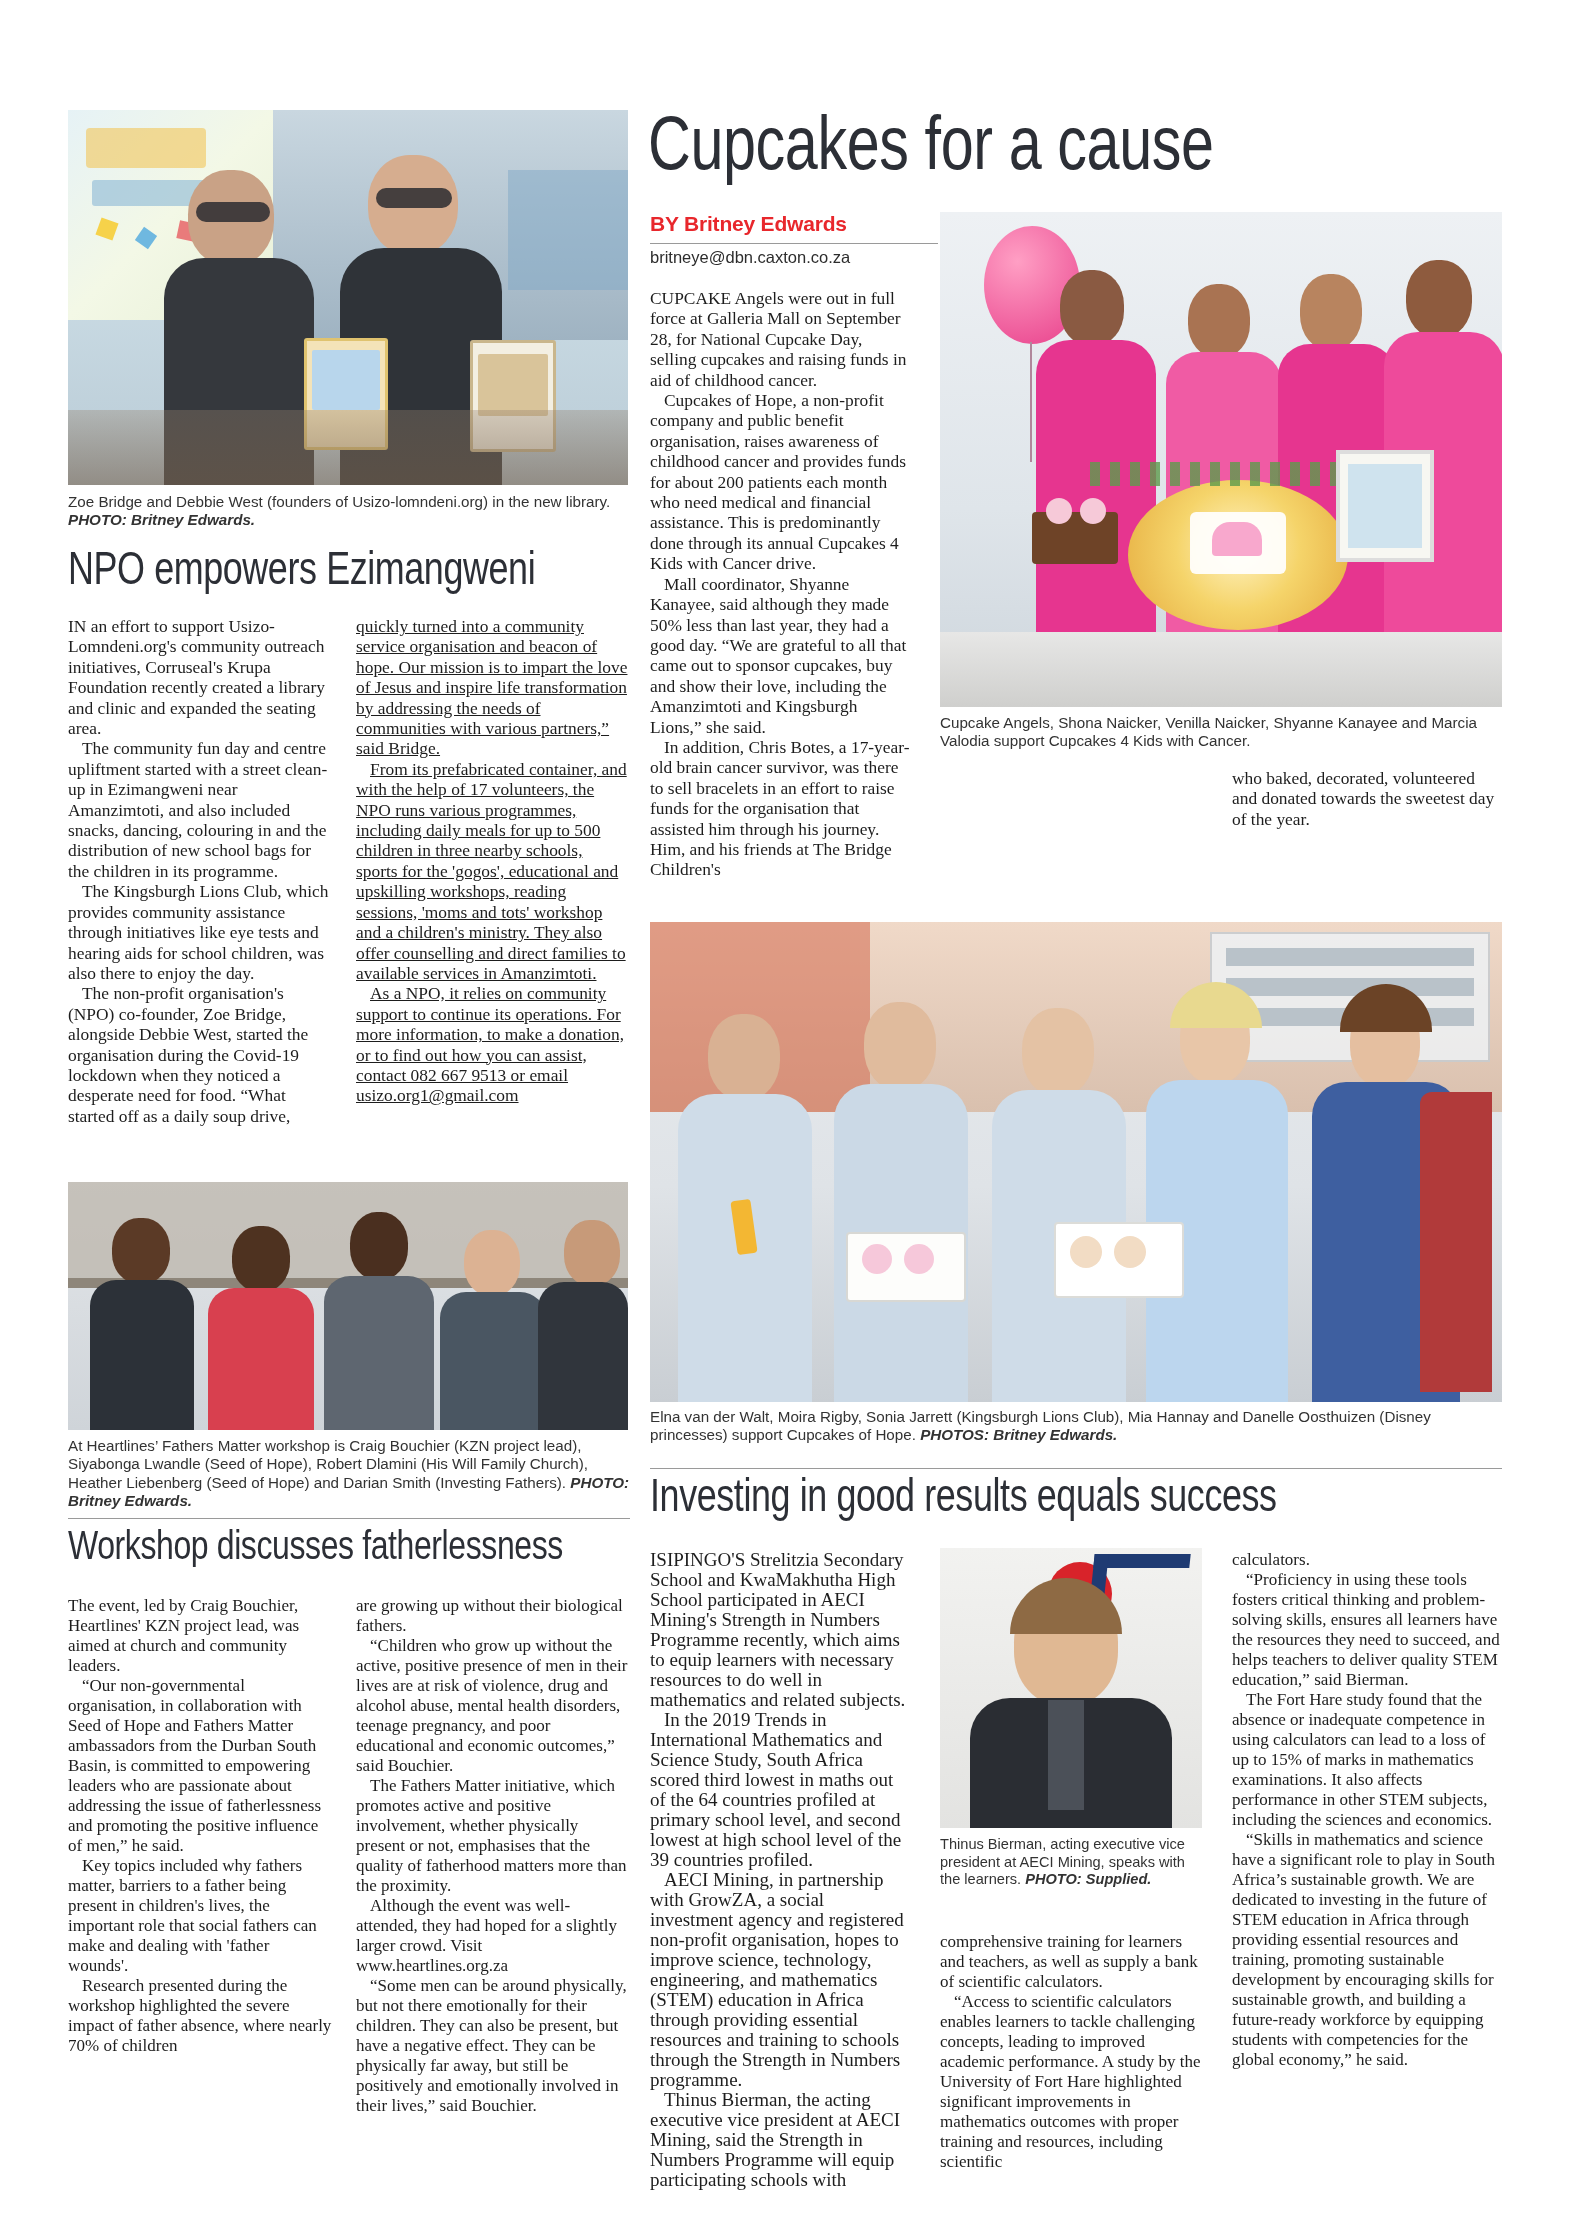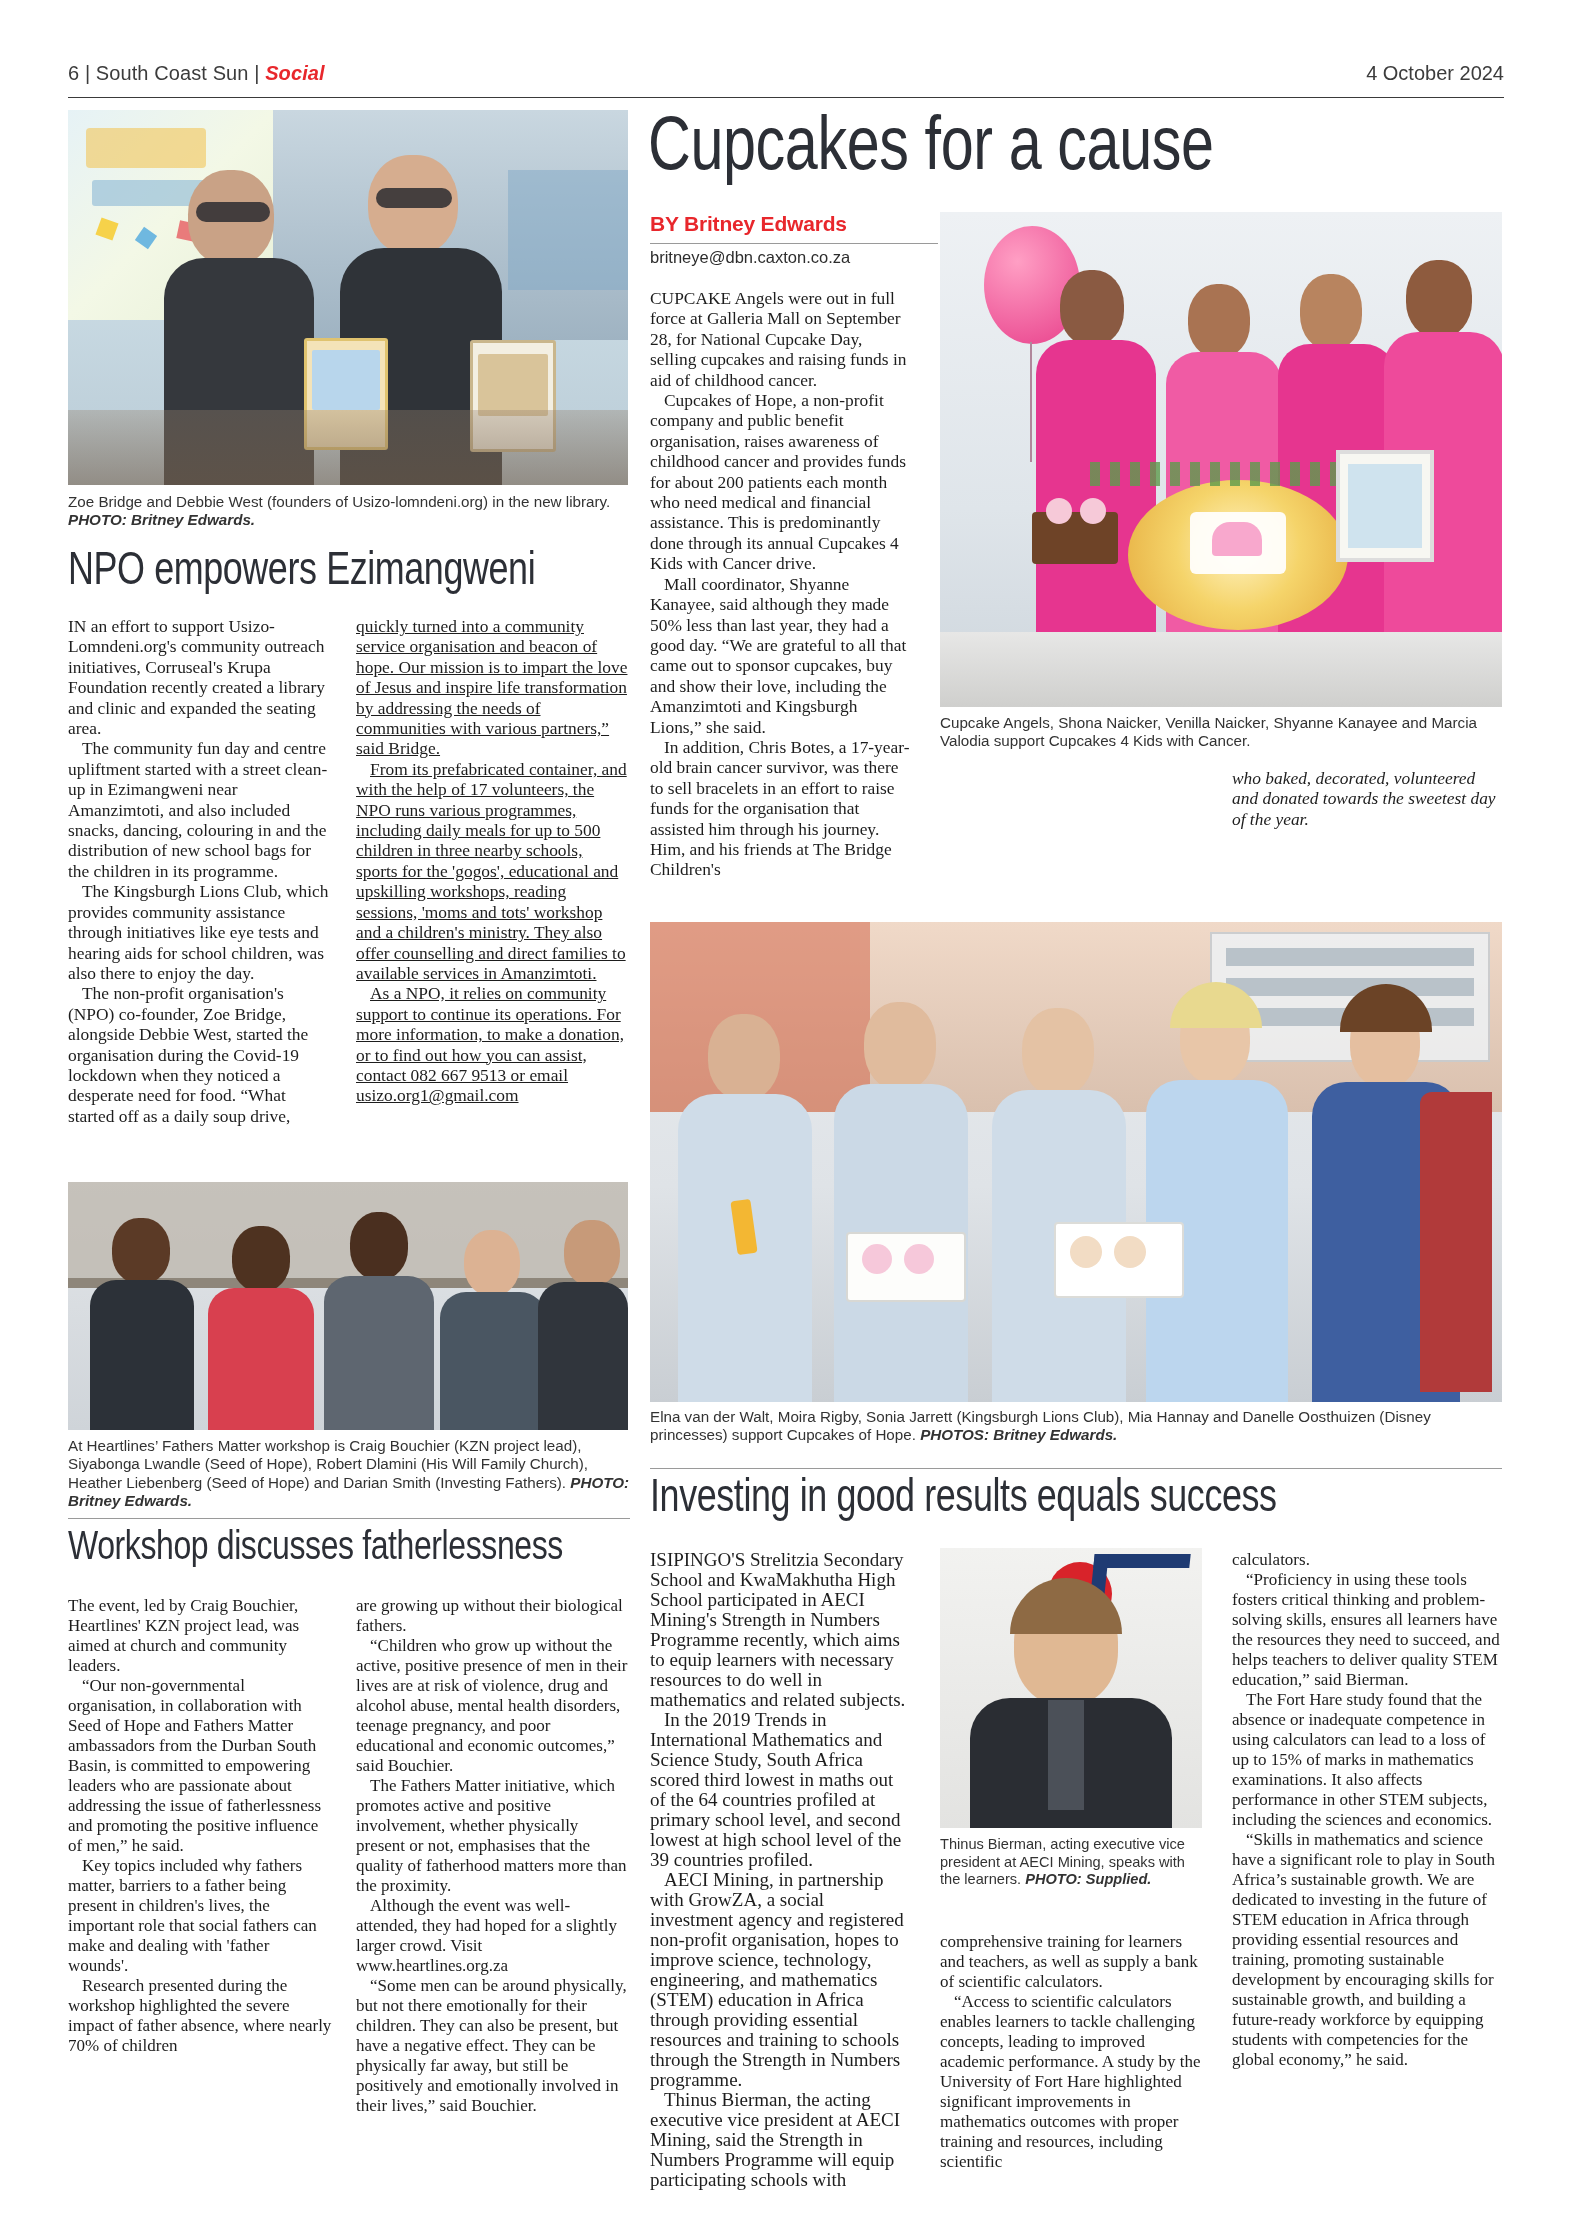--- a/index.html
+++ b/index.html
@@ -60,26 +60,20 @@
   .rule { background:#8a8a8a; position:absolute; }
 
   
   .ph-grad { position:absolute; inset:0; }
 </style>
 </head>
 <body>
 
 <div class="page">
 
-  <div class="masthead">
-    <div class="mh-left">
-      <span>6 | South Coast Sun | </span><span class="red">Social</span>
-    </div>
-    <div class="mh-right">4 October 2024</div>
-  </div>
 
   <div class="photo" style="left:68px; top:110px; width:560px; height:375px; position:absolute;">
     <div class="ph-grad" style="background:
         linear-gradient(180deg,#d9e4ec 0%,#cfe0e8 30%,#b9cbd6 100%);"></div>
 
     <div style="position:absolute;left:0;top:0;width:205px;height:210px;background:
         linear-gradient(135deg,#e6f2f6 0%,#f3f8e6 50%,#e8f0d8 100%);"></div>
     <div style="position:absolute;left:18px;top:18px;width:120px;height:40px;background:#f2c14b;opacity:.55;border-radius:4px;"></div>
     <div style="position:absolute;left:24px;top:70px;width:150px;height:26px;background:#8bb7d6;opacity:.6;border-radius:3px;"></div>
     <div style="position:absolute;left:30px;top:110px;width:18px;height:18px;background:#f6d24a;transform:rotate(20deg);"></div>
@@ -166,21 +160,21 @@
 
     <div style="position:absolute;left:92px;top:300px;width:86px;height:52px;background:#6e4327;border-radius:4px;"></div>
     <div style="position:absolute;left:106px;top:286px;width:26px;height:26px;border-radius:50%;background:#f6c9d8;"></div>
     <div style="position:absolute;left:140px;top:286px;width:26px;height:26px;border-radius:50%;background:#f6c9d8;"></div>
 
     <div style="position:absolute;left:0;top:420px;width:562px;height:75px;background:linear-gradient(180deg,#e7e7e6,#cfcfcd);"></div>
   </div>
 
   <div class="cap" style="position:absolute;left:940px;top:714px;width:562px;">Cupcake Angels, Shona Naicker, Venilla Naicker, Shyanne Kanayee and Marcia Valodia support Cupcakes 4 Kids with Cancer.</div>
 
-  <div class="body-col" style="position:absolute;left:1232px;top:768px;width:270px;font-style:italic;">
+  <div class="body-col" style="position:absolute;left:1232px;top:768px;width:270px;">
     <p>who baked, decorated, volunteered and donated towards the sweetest day of the year.</p>
   </div>
 
   <div class="photo" style="left:650px;top:922px;width:852px;height:480px;position:absolute;">
     <div class="ph-grad" style="background:linear-gradient(180deg,#e9ecef 0%,#dfe3e7 55%,#c9ced3 100%);"></div>
 
     <div style="position:absolute;left:0;top:0;width:852px;height:190px;background:
         linear-gradient(180deg,#f0d9c8 0%,#d9c0ae 100%);"></div>
     <div style="position:absolute;left:0;top:0;width:220px;height:190px;background:#d46a4e;opacity:.55;"></div>
     <div style="position:absolute;left:560px;top:10px;width:280px;height:130px;background:#eef2f5;opacity:.85;border:2px solid #c7ccd1;"></div>

